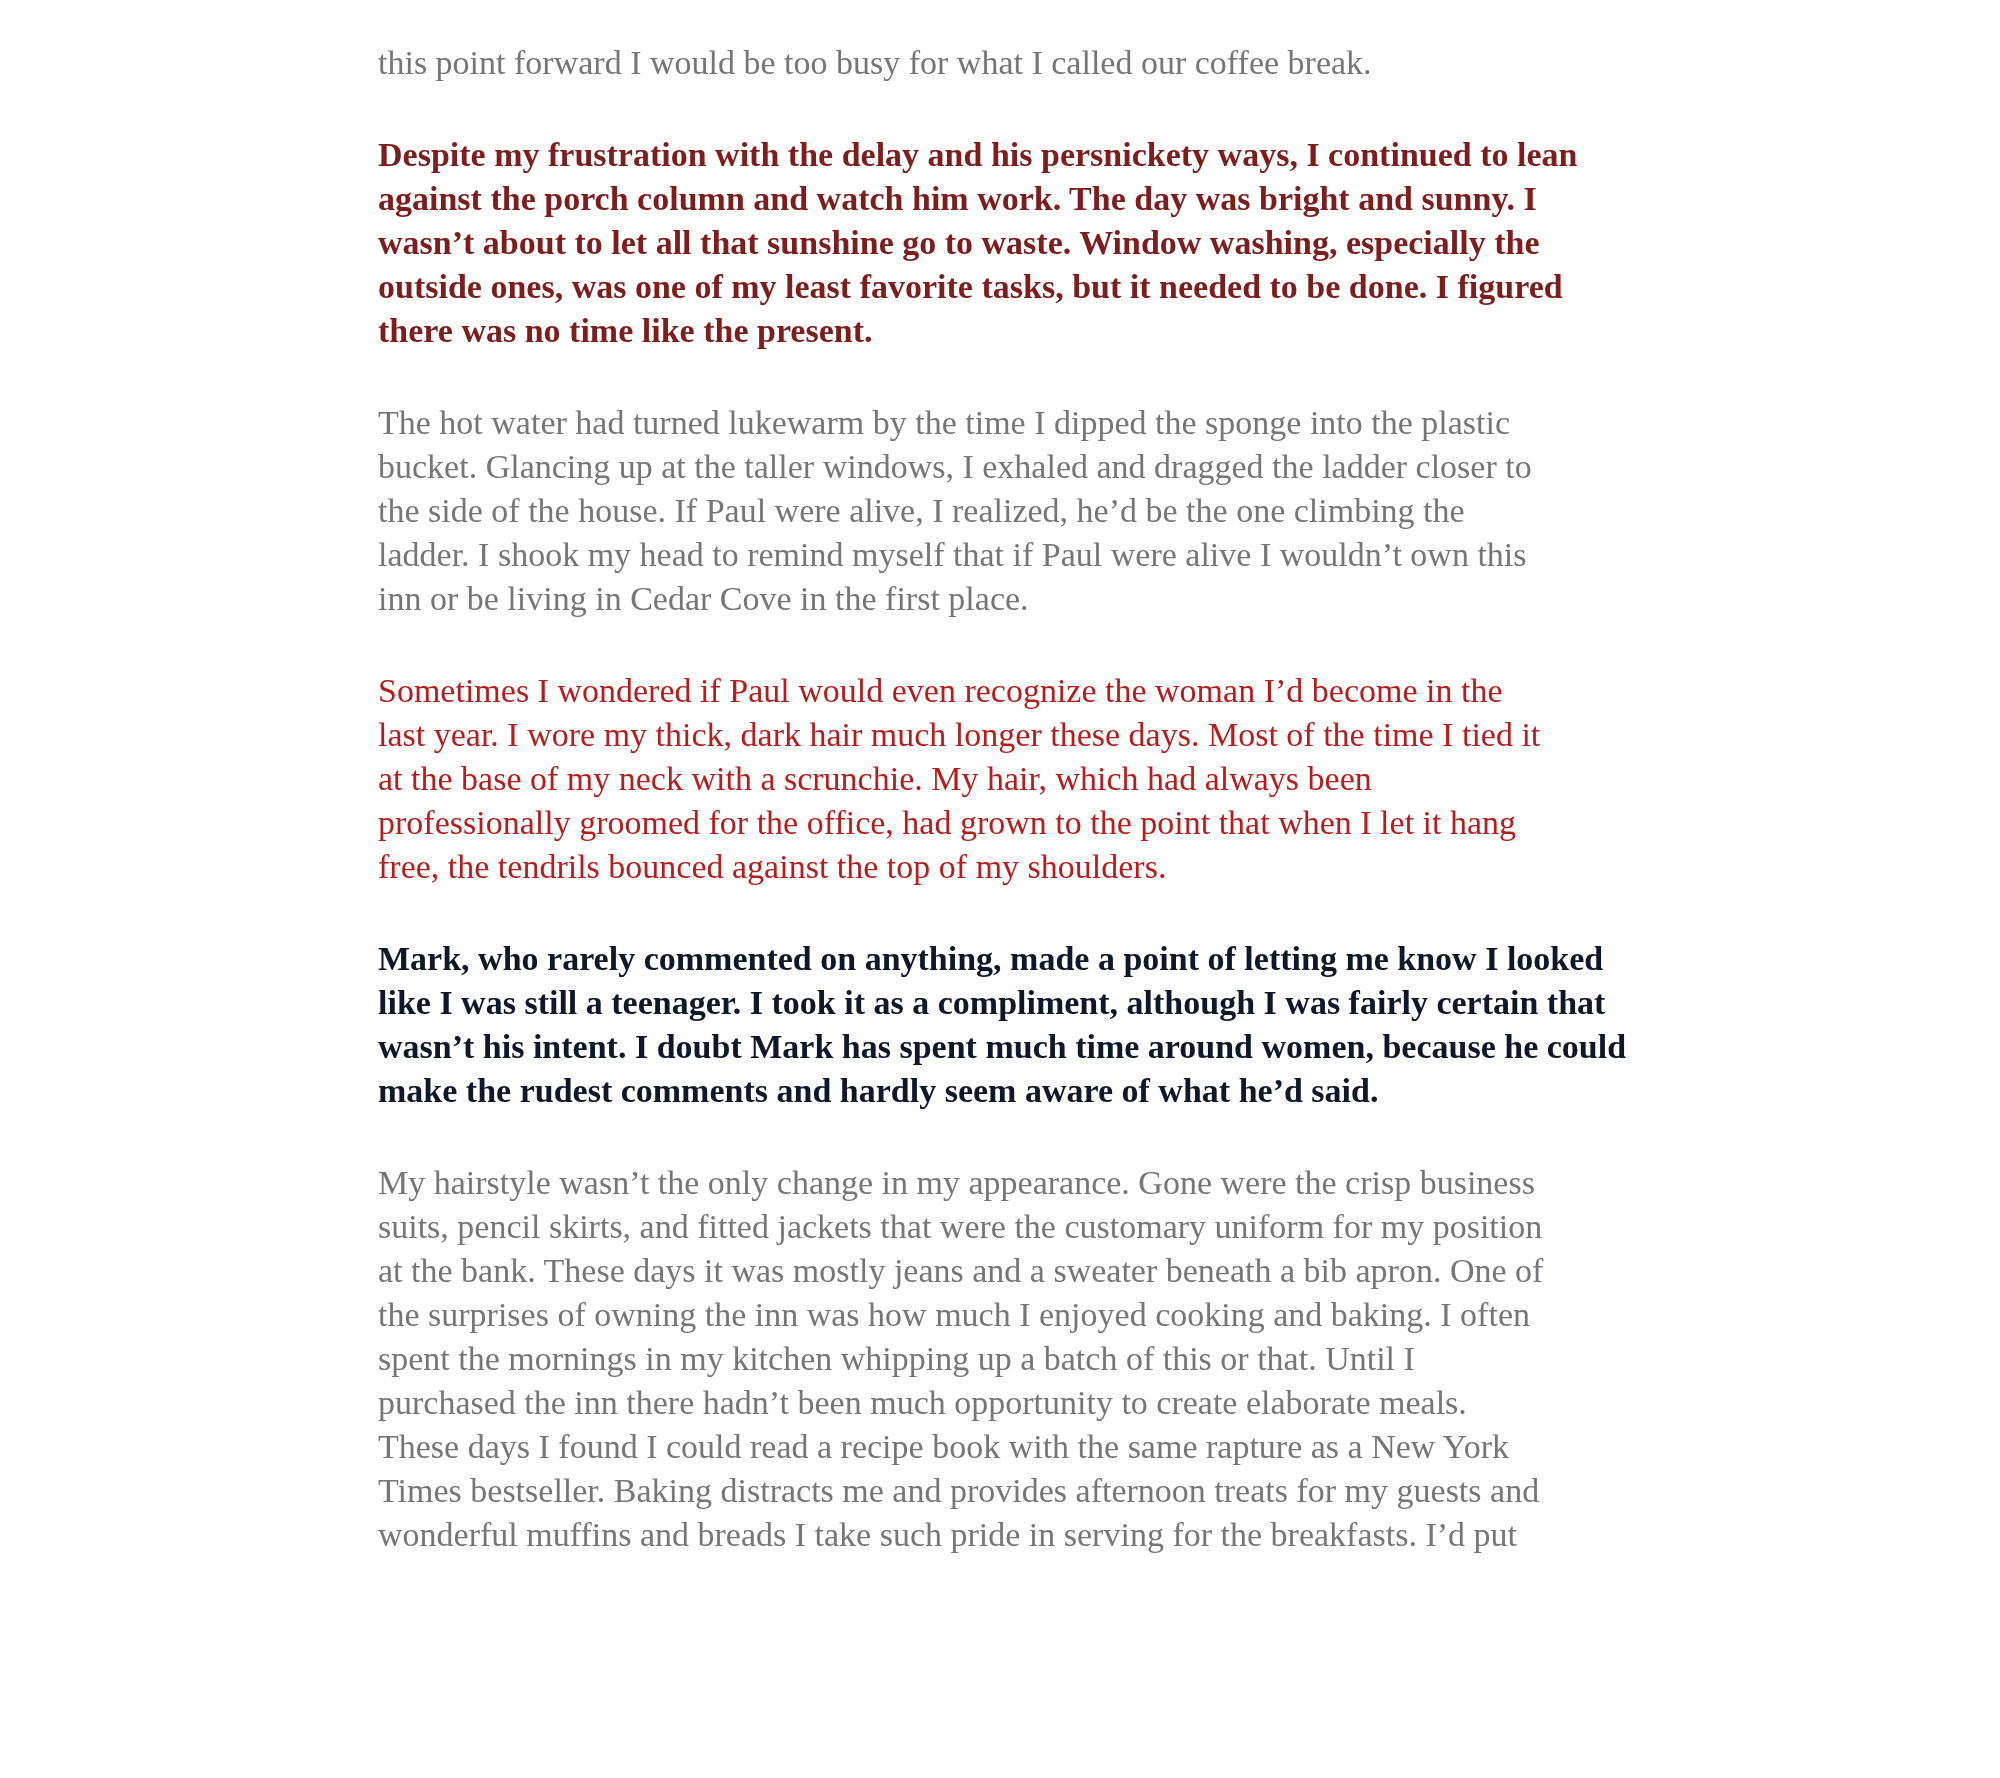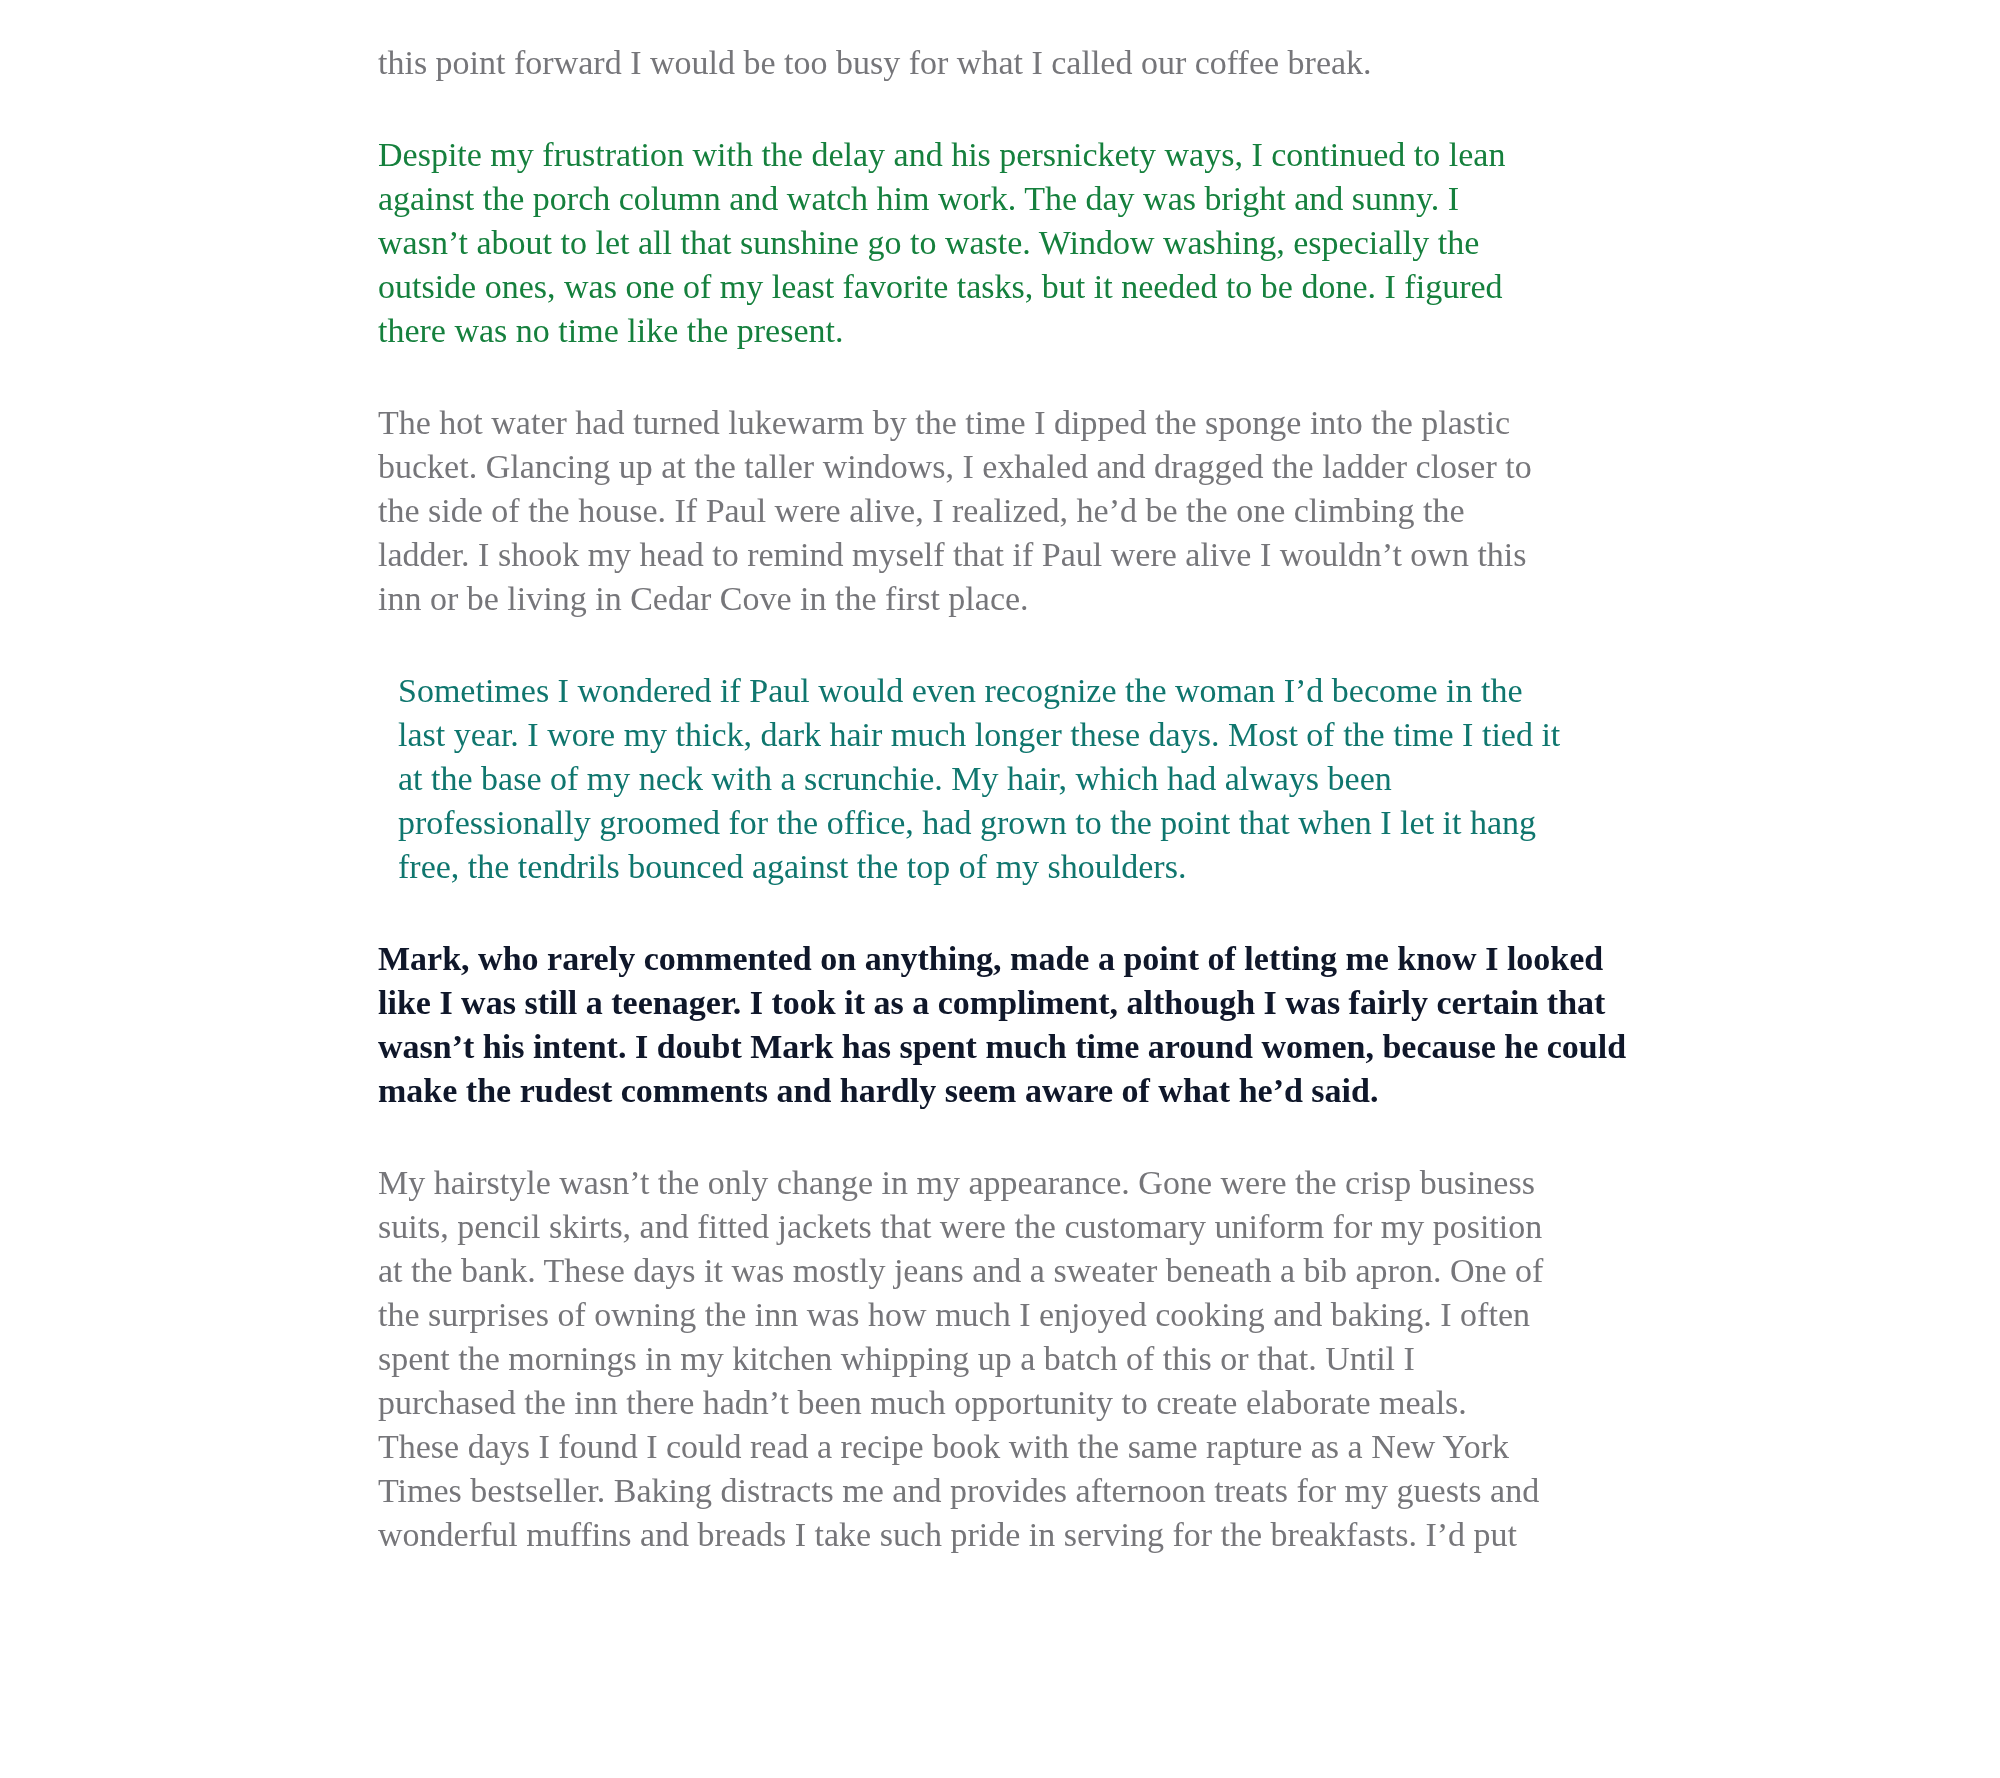--- a/index.html
+++ b/index.html
@@ -33,31 +33,31 @@
   .text-column p:last-child {
     margin-bottom: 0;
   }
 </style>
 </head>
 <body>
 
 <div class="page" style="background: rgb(255, 255, 255);">
   <div class="text-column" id="text-column">
       <p style="color: rgb(118, 118, 122);">this point forward I would be too busy for what I called our coffee break.</p>
-      <p style="color: #15803d;">Despite my frustration with the delay and his persnickety ways, I continued to lean
+      <p style="color: #7f1d1d; font-weight: bold;">Despite my frustration with the delay and his persnickety ways, I continued to lean
 against the porch column and watch him work. The day was bright and sunny. I
 wasn’t about to let all that sunshine go to waste. Window washing, especially the
 outside ones, was one of my least favorite tasks, but it needed to be done. I figured
 there was no time like the present.</p>
       <p style="color: rgb(118, 118, 122); margin-top: 24px;">The hot water had turned lukewarm by the time I dipped the sponge into the plastic
 bucket. Glancing up at the taller windows, I exhaled and dragged the ladder closer to
 the side of the house. If Paul were alive, I realized, he’d be the one climbing the
 ladder. I shook my head to remind myself that if Paul were alive I wouldn’t own this
 inn or be living in Cedar Cove in the first place.</p>
-      <p style="color: #0f766e; margin-left: 20px;">Sometimes I wondered if Paul would even recognize the woman I’d become in the
+      <p style="color: #b91c1c;">Sometimes I wondered if Paul would even recognize the woman I’d become in the
 last year. I wore my thick, dark hair much longer these days. Most of the time I tied it
 at the base of my neck with a scrunchie. My hair, which had always been
 professionally groomed for the office, had grown to the point that when I let it hang
 free, the tendrils bounced against the top of my shoulders.</p>
       <p style="color: #0f172a; font-weight: bold;">Mark, who rarely commented on anything, made a point of letting me know I looked
 like I was still a teenager. I took it as a compliment, although I was fairly certain that
 wasn’t his intent. I doubt Mark has spent much time around women, because he could
 make the rudest comments and hardly seem aware of what he’d said.</p>
       <p style="color: rgb(118, 118, 122);">My hairstyle wasn’t the only change in my appearance. Gone were the crisp business
 suits, pencil skirts, and fitted jackets that were the customary uniform for my position

